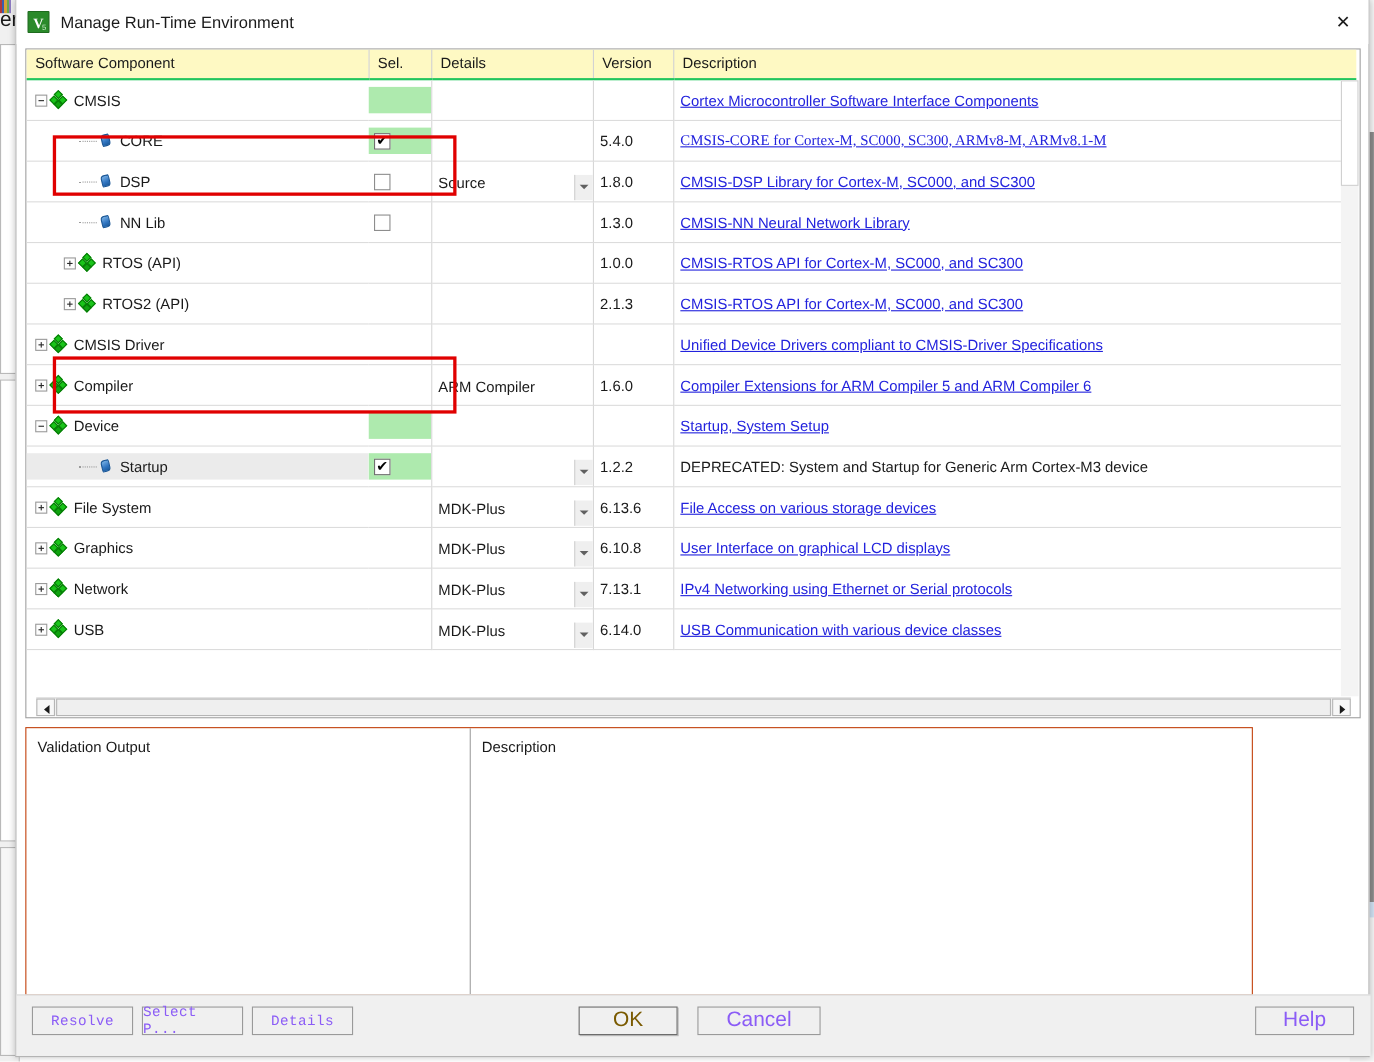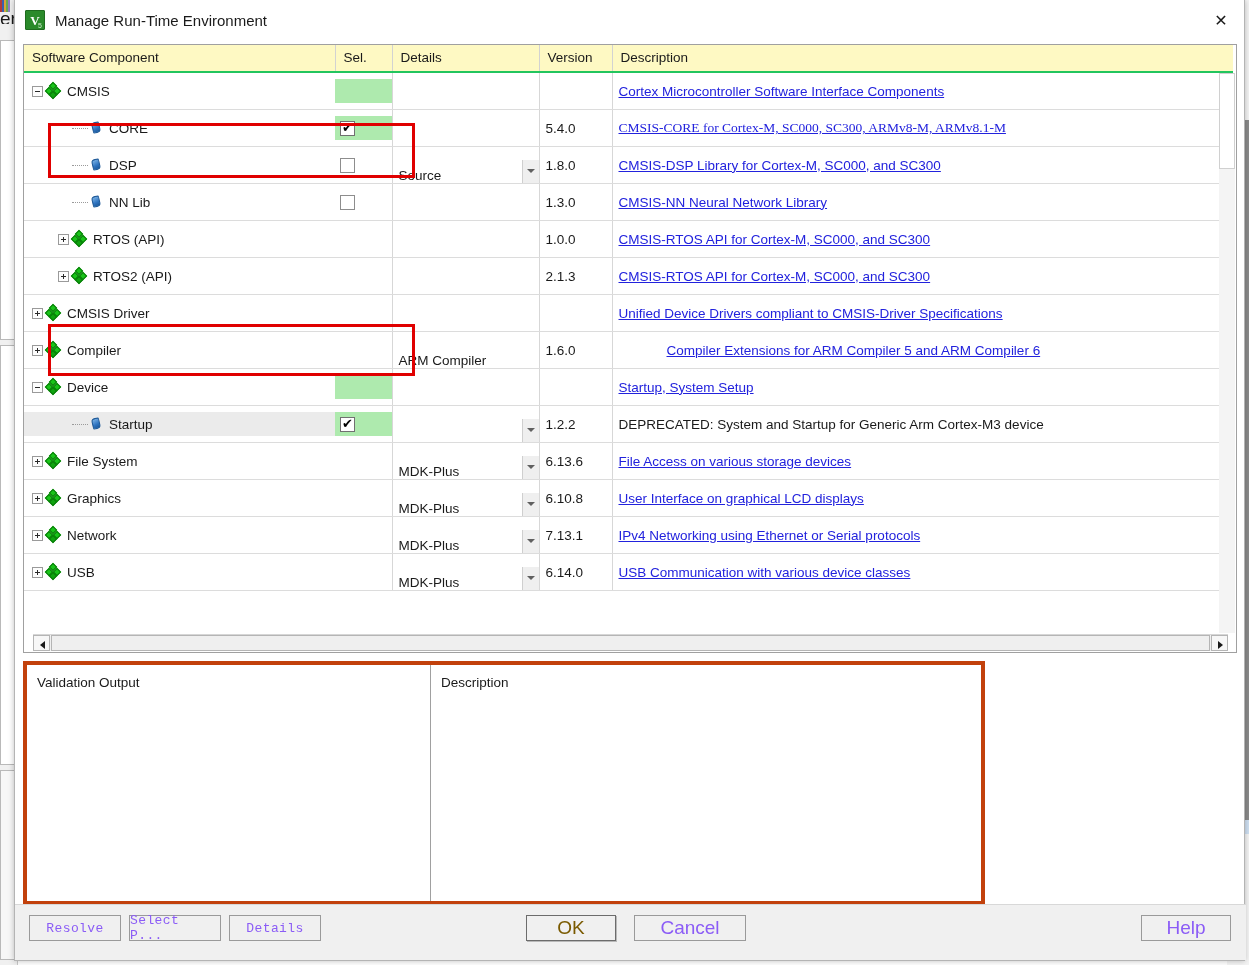--- a/index.html
+++ b/index.html
@@ -161,21 +161,21 @@
     width: 15px; height: 15px; border: 1px solid #707070; background: #ffffff;
     position: relative; display: inline-block;
   }
   .chk.checked::after {
     content: "✔"; position: absolute; left: 1px; top: -3px;
     font-size: 13px; color: #000; line-height: 17px;
   }
   .chk.grey { border-color: #8d8d8d; }
 
   
-  .var-inner { display: flex; align-items: flex-end; height: 24px; margin-top: 12px; }
+  .var-inner { display: flex; align-items: flex-start; height: 24px; margin-top: 12px; }
   .var-text { flex: 1 1 auto; padding-left: 6px; }
   .var-arrow {
     flex: 0 0 auto; width: 17px; height: 23px; background: #efefef;
     border-left: 1px solid #cfcfcf; position: relative;
   }
   .var-arrow::after {
     content:""; position: absolute; left: 4px; top: 9px;
     border-left: 4px solid transparent; border-right: 4px solid transparent;
     border-top: 4px solid #606060;
   }
@@ -222,22 +222,22 @@
     position: absolute; right: 1px; top: 28px; width: 16px; bottom: 19px;
     background: #f4f4f4;
   }
   #vscroll .vthumb {
     position: absolute; left: 0; top: 0; width: 16px; height: 96px;
     background: #ffffff; border: 1px solid #d0d0d0;
   }
 
   
   #bottom-panel {
-    position: absolute; left: 8px; top: 661px; width: 962px; height: 244px;
-    border: 4px solid #c2410c; background: #ffffff; display: flex;
+    position: absolute; left: 8px; top: 661px; width: 1116px; height: 244px;
+    border: 1px solid #c2410c; background: #ffffff; display: flex;
   }
   #validation-pane {
     width: 404px; border-right: 1px solid #a0a0a0; padding: 10px 0 0 10px;
   }
   #description-pane { flex: 1 1 auto; padding: 10px 0 0 10px; }
   .pane-title { font-size: 13.5px; color: #1a1a1a; }
 
   
   #footer {
     position: absolute; left: 0; bottom: 0; width: 1231px; height: 56px;
@@ -527,21 +527,21 @@
               <div class="sel-inner"></div>
             </td>
             <td>
               <div class="var-inner">
                 <span class="var-text">ARM Compiler</span>
               </div>
             </td>
             <td>
               <div class="ver-inner">1.6.0</div>
             </td>
-            <td style="border-right: none; padding-left: 48px;">
+            <td style="border-right: none;">
               <div class="desc-inner"><a class="desc-link">Compiler Extensions for ARM Compiler 5 and ARM Compiler 6</a></div>
             </td>
           </tr>
           <tr>
             <td class="name-cell">
               <div class="namewrap">
                 <div class="indent" style="width: 8px;"></div>
                 <div class="expander"></div>
                 <div class="icon-bundle">
                   <span class="d d1"></span>

